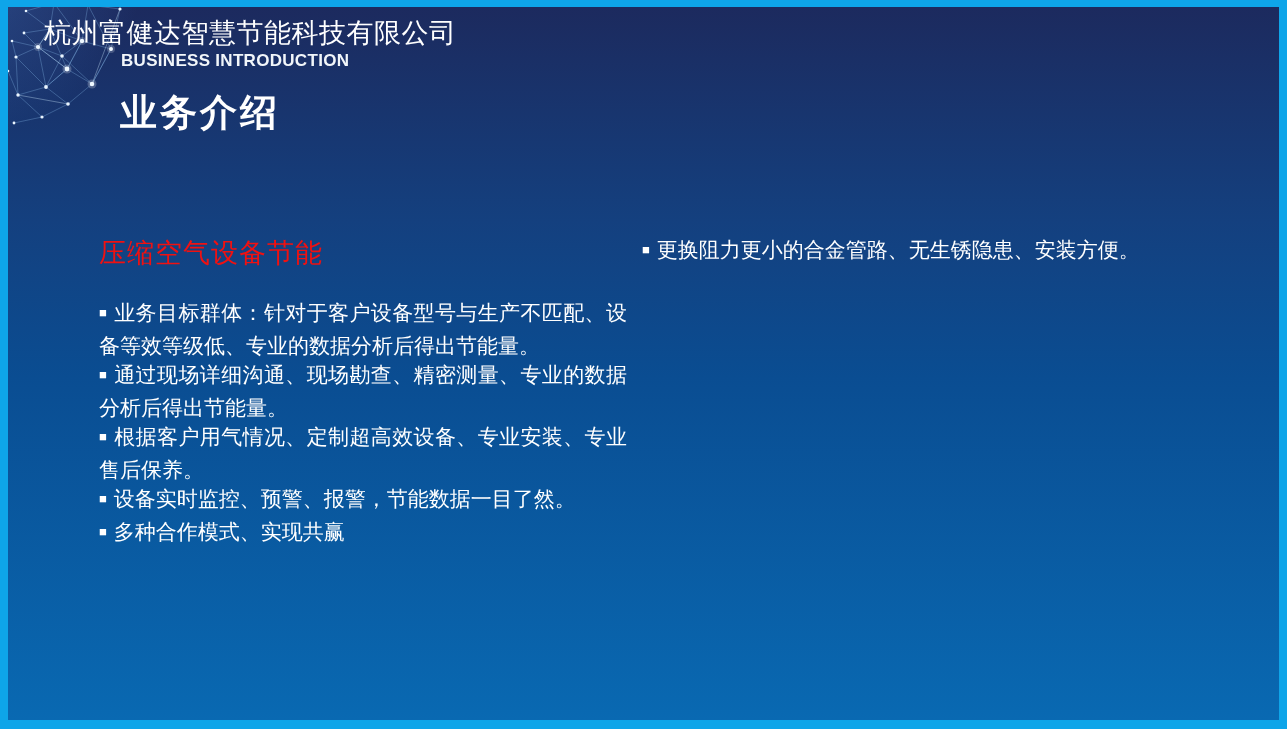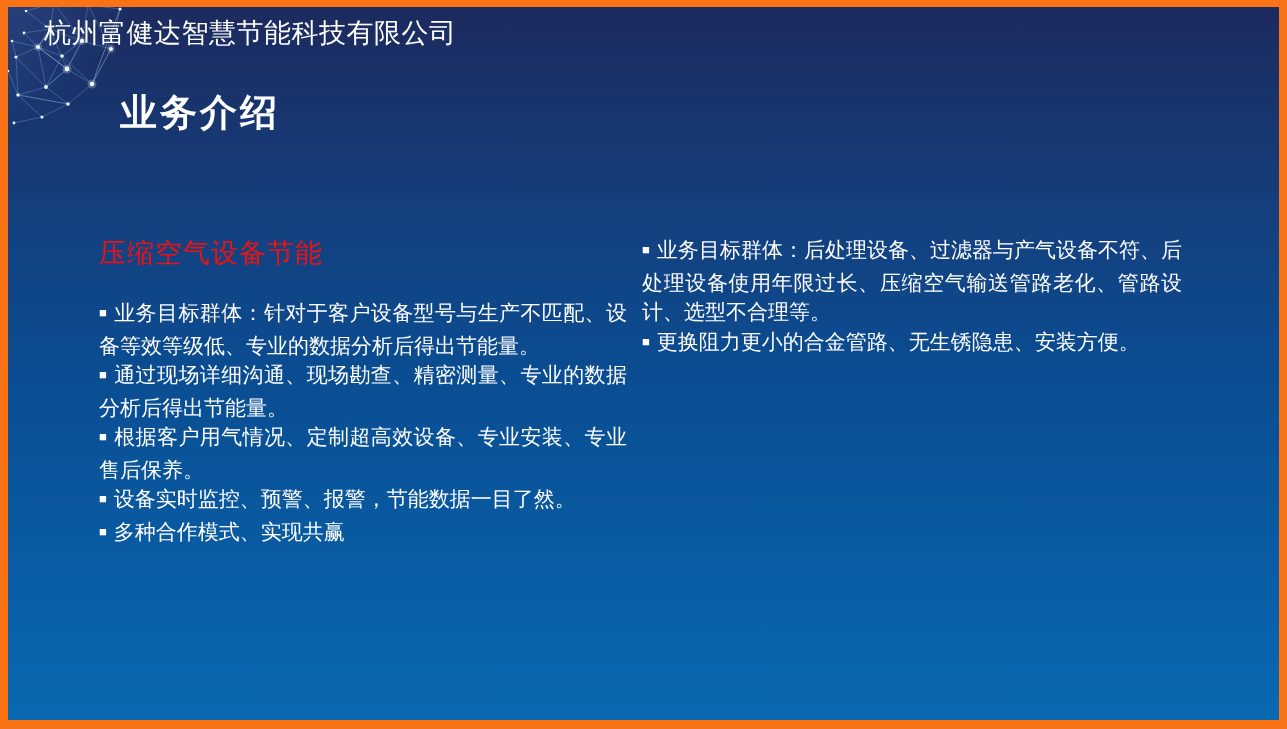--- a/index.html
+++ b/index.html
@@ -7,21 +7,21 @@
     padding: 0;
     width: 1287px;
     height: 729px;
     overflow: hidden;
     font-family: "Liberation Sans", "DejaVu Sans", sans-serif;
   }
   .frame {
     position: relative;
     width: 1287px;
     height: 729px;
-    background: #f97316;
+    background: #0ea5e9;
     box-sizing: border-box;
   }
   .slide {
     position: absolute;
     left: 8px;
     top: 7px;
     right: 8px;
     bottom: 9px;
     background: linear-gradient(180deg,
       var(--bg-top, #1c2a5e) 0%,
@@ -167,30 +167,30 @@
       <g fill="#ffffff" opacity="0.9">
         <circle cx="90" cy="83" r="4.5" opacity="0.25"></circle>
         <circle cx="65" cy="68" r="4.5" opacity="0.25"></circle>
         <circle cx="109" cy="48" r="4" opacity="0.22"></circle>
         <circle cx="36" cy="46" r="4" opacity="0.22"></circle>
         <circle cx="80" cy="40" r="4" opacity="0.2"></circle>
       </g>
     </svg>
 
     <div class="company-name">杭州富健达智慧节能科技有限公司</div>
+    <div class="eyebrow">BUSINESS INTRODUCTION</div>
     <div class="page-title">业务介绍</div>
 
     <div class="col col-left">
       <h2>压缩空气设备节能</h2>
       <p><span class="bullet">■</span><span>业务目标群体：针对于客户设备型号与生产不匹配、设备等效等级低、专业的数据分析后得出节能量。</span></p>
       <p><span class="bullet">■</span><span>通过现场详细沟通、现场勘查、精密测量、专业的数据分析后得出节能量。</span></p>
       <p><span class="bullet">■</span><span>根据客户用气情况、定制超高效设备、专业安装、专业售后保养。</span></p>
       <p><span class="bullet">■</span><span>设备实时监控、预警、报警，节能数据一目了然。</span></p>
       <p><span class="bullet">■</span><span>多种合作模式、实现共赢</span></p>
     </div>
 
     <div class="col col-right">
-      <p><span class="bullet">■</span><span>业务目标群体：后处理设备、过滤器与产气设备不符、后处理设备使用年限过长、压缩空气输送管路老化、管路设计、选型不合理等。</span></p>
       <p><span class="bullet">■</span><span>更换阻力更小的合金管路、无生锈隐患、安装方便。</span></p>
     </div>
 
   </div>
 </div>
 
 </body></html>

